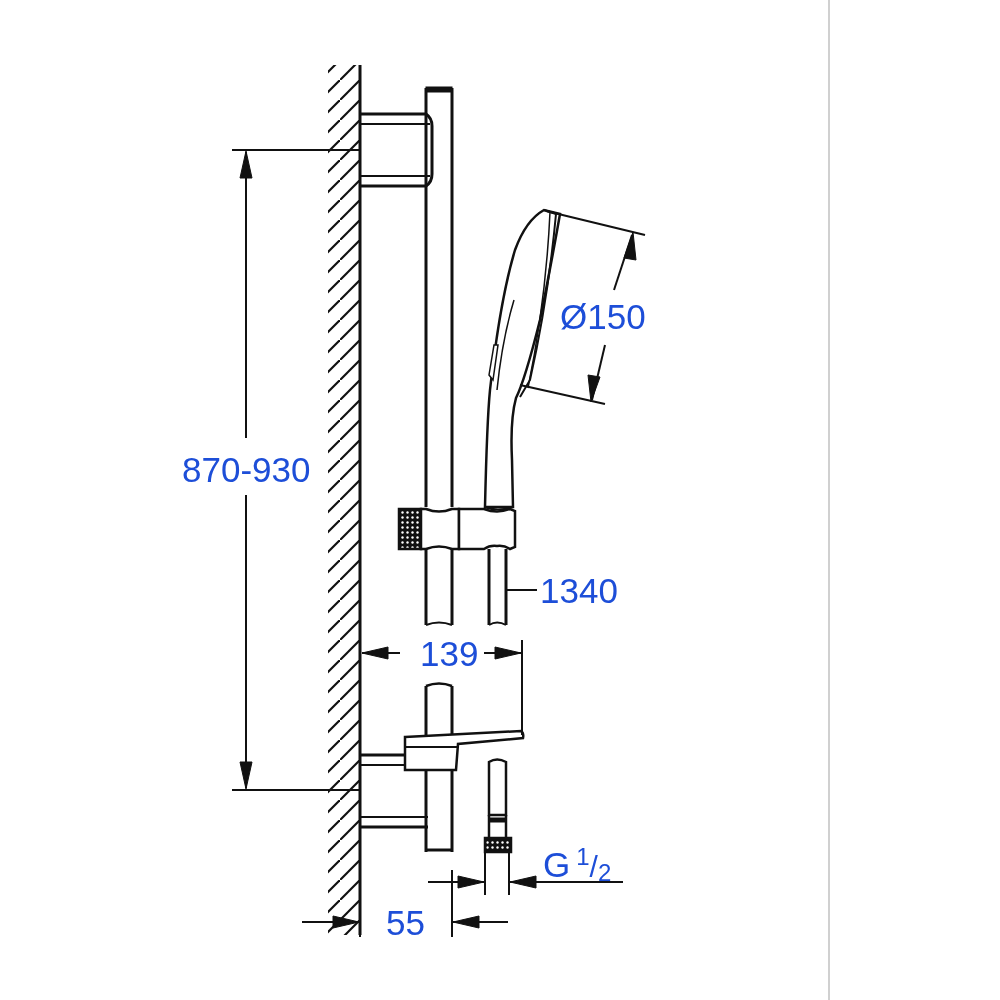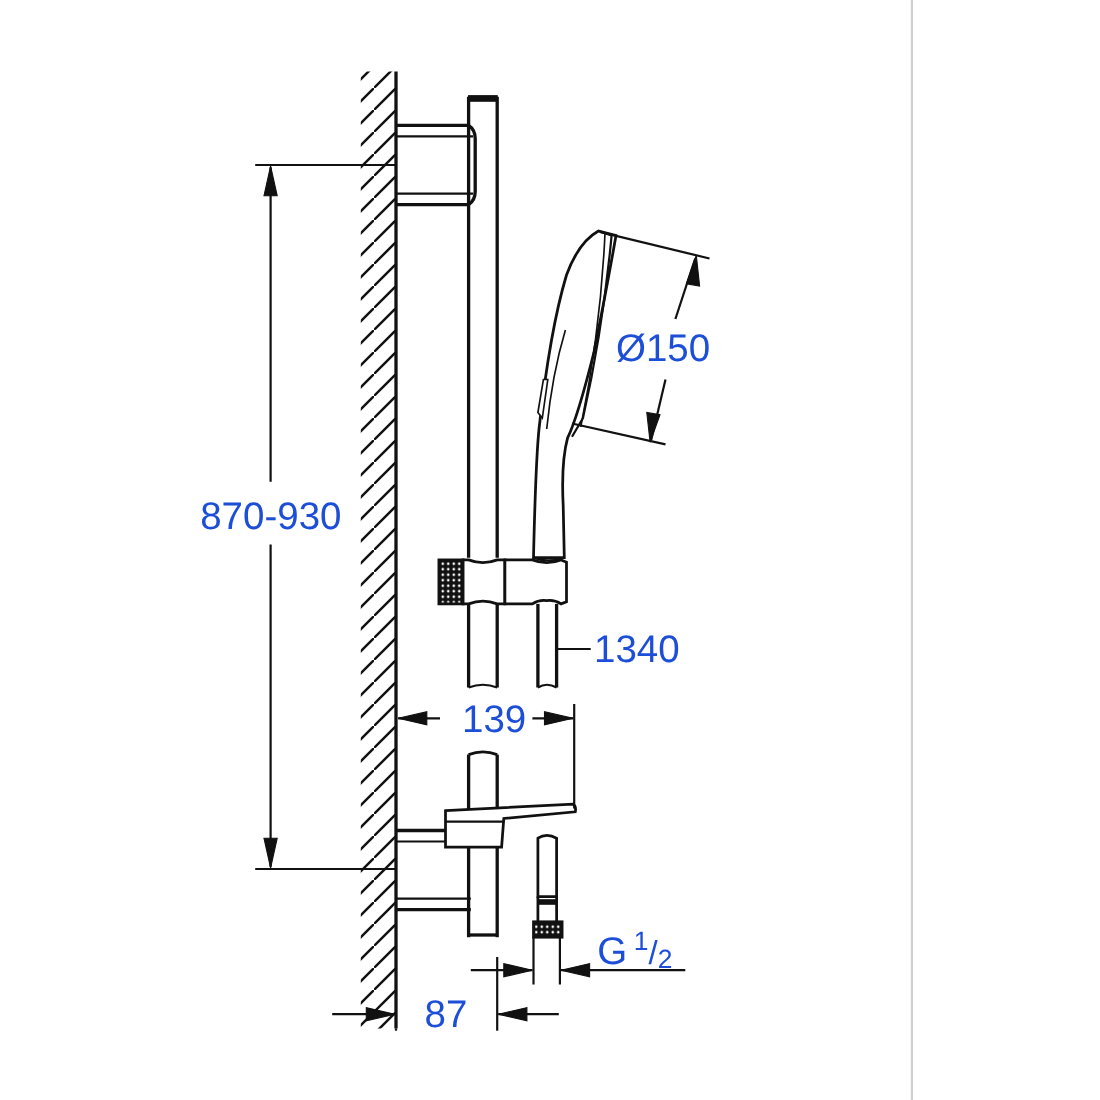--- a/index.html
+++ b/index.html
@@ -140,19 +140,19 @@
       <line x1="510" y1="882" x2="623" y2="882" stroke-width="2"></line>
       <polygon points="484,882 458,876 458,888"></polygon>
       <polygon points="510,882 536,876 536,888"></polygon>
     </g>
   </svg>
 
   <div class="dim-label" style="left:172px; top:452px;margin-left:10px;">870-930</div>
   <div class="dim-label" style="left:560px; top:299px;">Ø150</div>
   <div class="dim-label" style="left:540px; top:573px;">1340</div>
   <div class="dim-label" style="left:408px; top:636px;margin-left:12px;">139</div>
-  <div class="dim-label" style="left:386px; top:905px;">87</div>
+  <div class="dim-label" style="left:386px; top:905px;">55</div>
   <div class="dim-label" style="left:543px; top:847px;">
     <span>G</span><span style="font-size:24px; position:relative; top:-12px; margin-left:6px;">1</span><span style="font-size:30px;">/</span><span style="font-size:24px; position:relative; top:4px;">2</span>
   </div>
 </div>
 
 <div class="divider"></div>
 
 </body></html>

